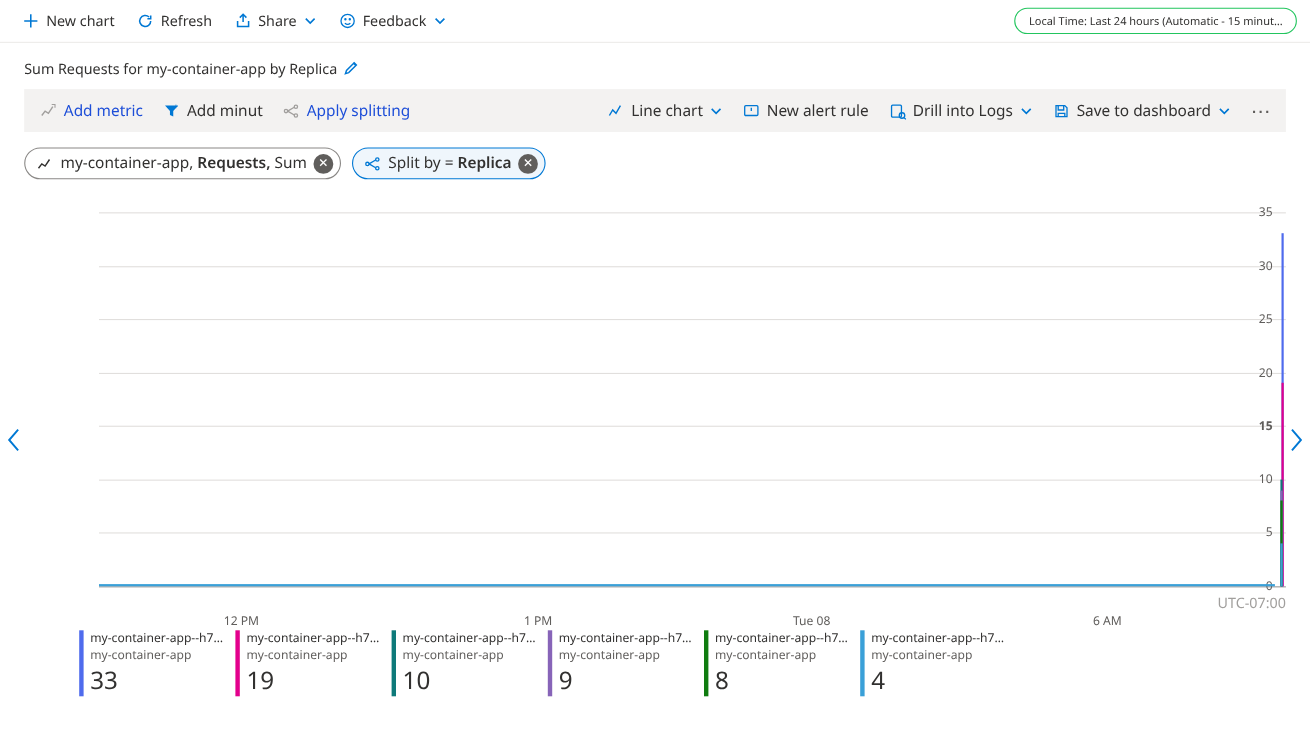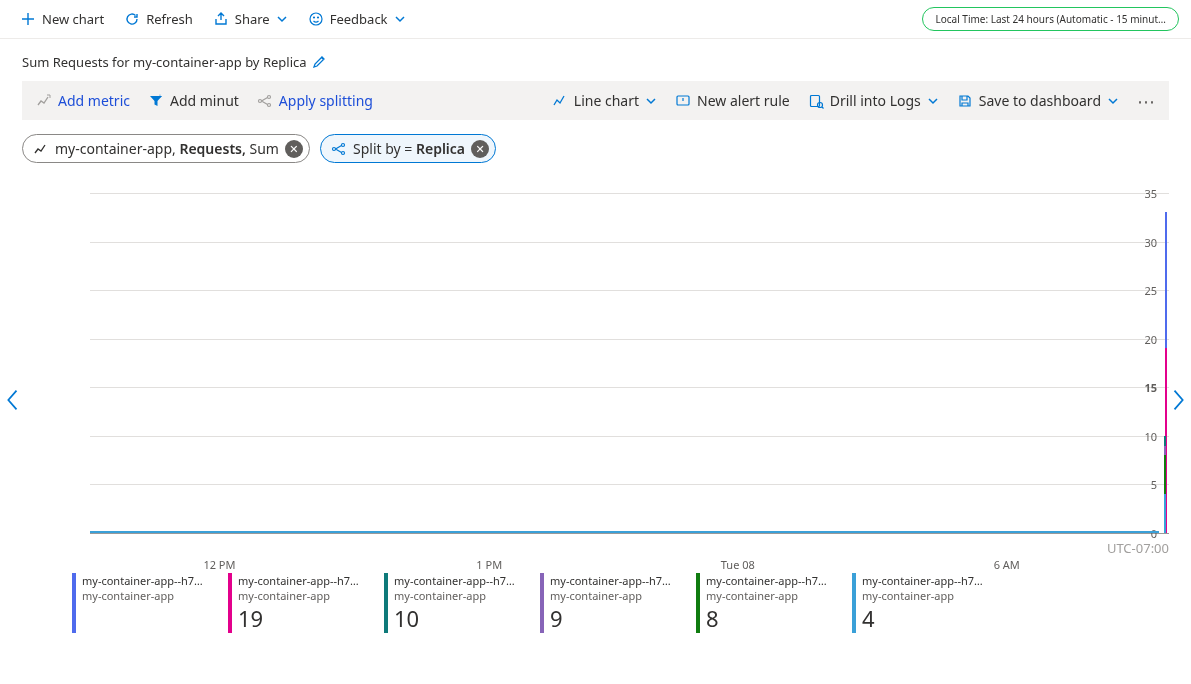--- a/index.html
+++ b/index.html
@@ -129,21 +129,21 @@
   }
   .spike {
     position:absolute; right:4px; bottom:0; width:2px;
   }
   .legend {
     display:flex;
     gap:0;
     margin: 10px 22px 0 72px;
   }
   .legend-item {
-    width: 156px;
+    width: 142px;
     border-left: 4px solid;
     padding-left: 6px;
   }
   .legend-item .l1 {
     font-size: 11px;
     white-space: nowrap;
     overflow: hidden;
     text-overflow: ellipsis;
   }
   .legend-item .l2 { font-size: 11px; color:#605e5c;}
@@ -371,20 +371,21 @@
       <div class="x-lab" style="left: 58%; margin-left: 22px;">Tue 08</div>
       <div class="x-lab" style="left: 82%; margin-left: 32px;">6 AM</div>
     </div>
   <div class="tz-label">UTC-07:00</div>
 </div>
 
 <div class="legend" id="legend">
     <div class="legend-item" style="border-color: rgb(79, 107, 237);">
       <div class="l1">my-container-app--h7…</div>
       <div class="l2">my-container-app</div>
+      <div class="val">33</div>
     </div>
     <div class="legend-item" style="border-color: rgb(227, 0, 140);">
       <div class="l1">my-container-app--h7…</div>
       <div class="l2">my-container-app</div>
       <div class="val">19</div>
     </div>
     <div class="legend-item" style="border-color: rgb(14, 122, 122);">
       <div class="l1">my-container-app--h7…</div>
       <div class="l2">my-container-app</div>
       <div class="val">10</div>

